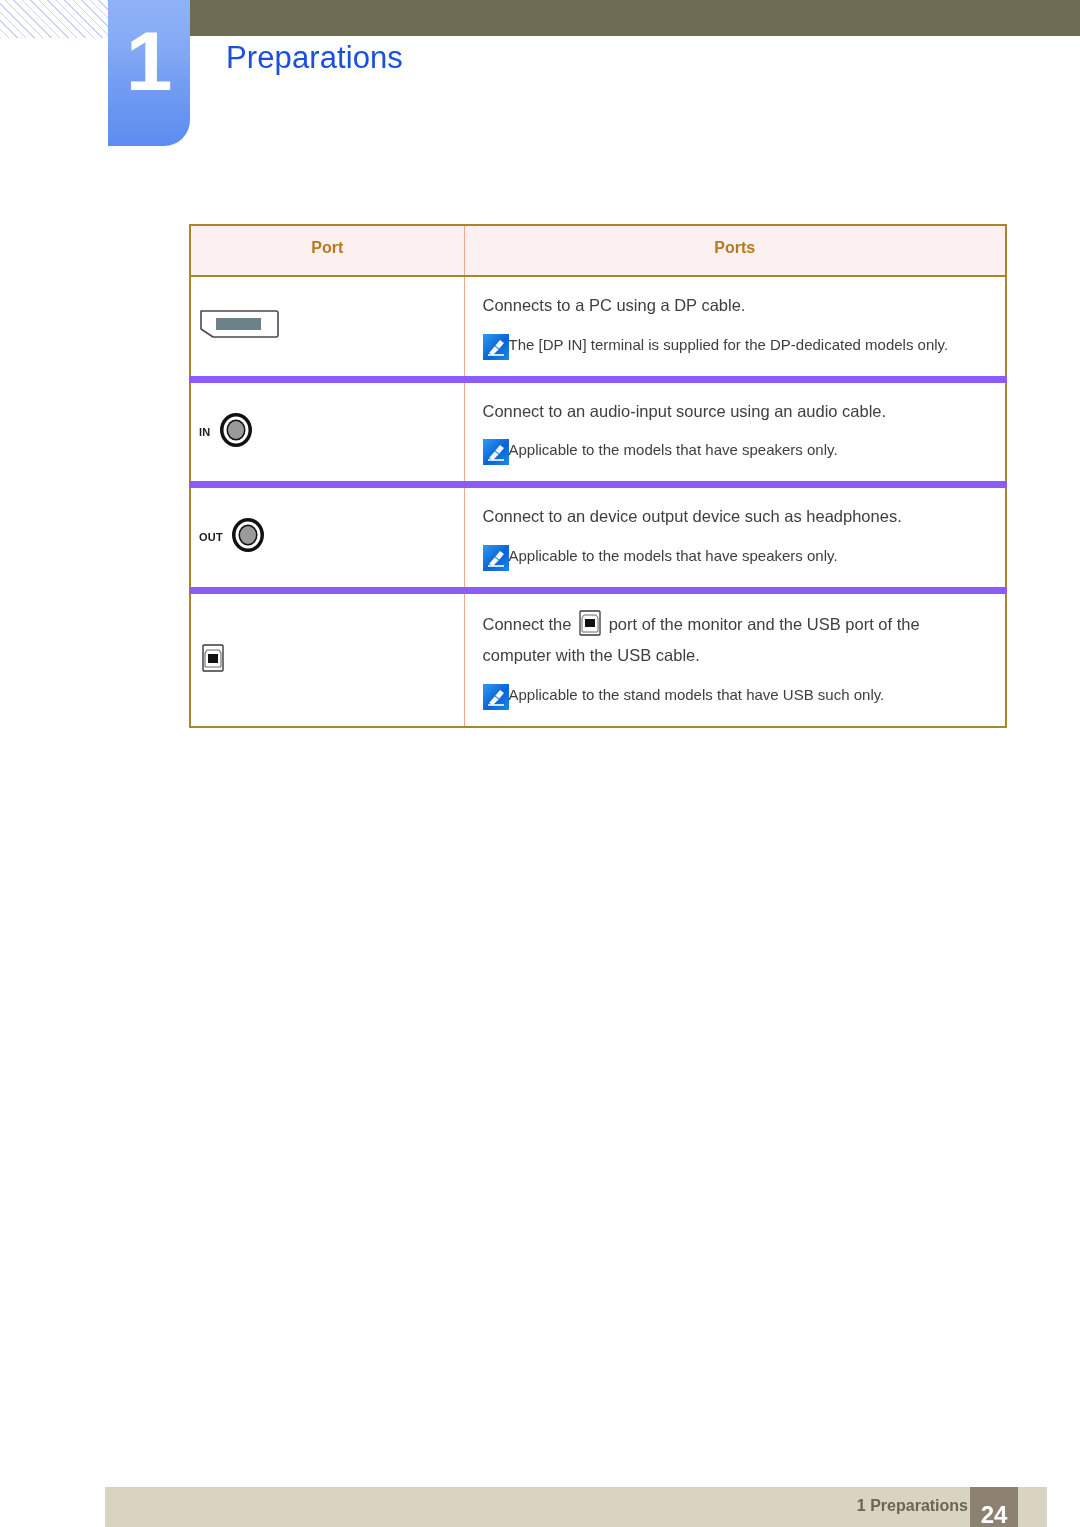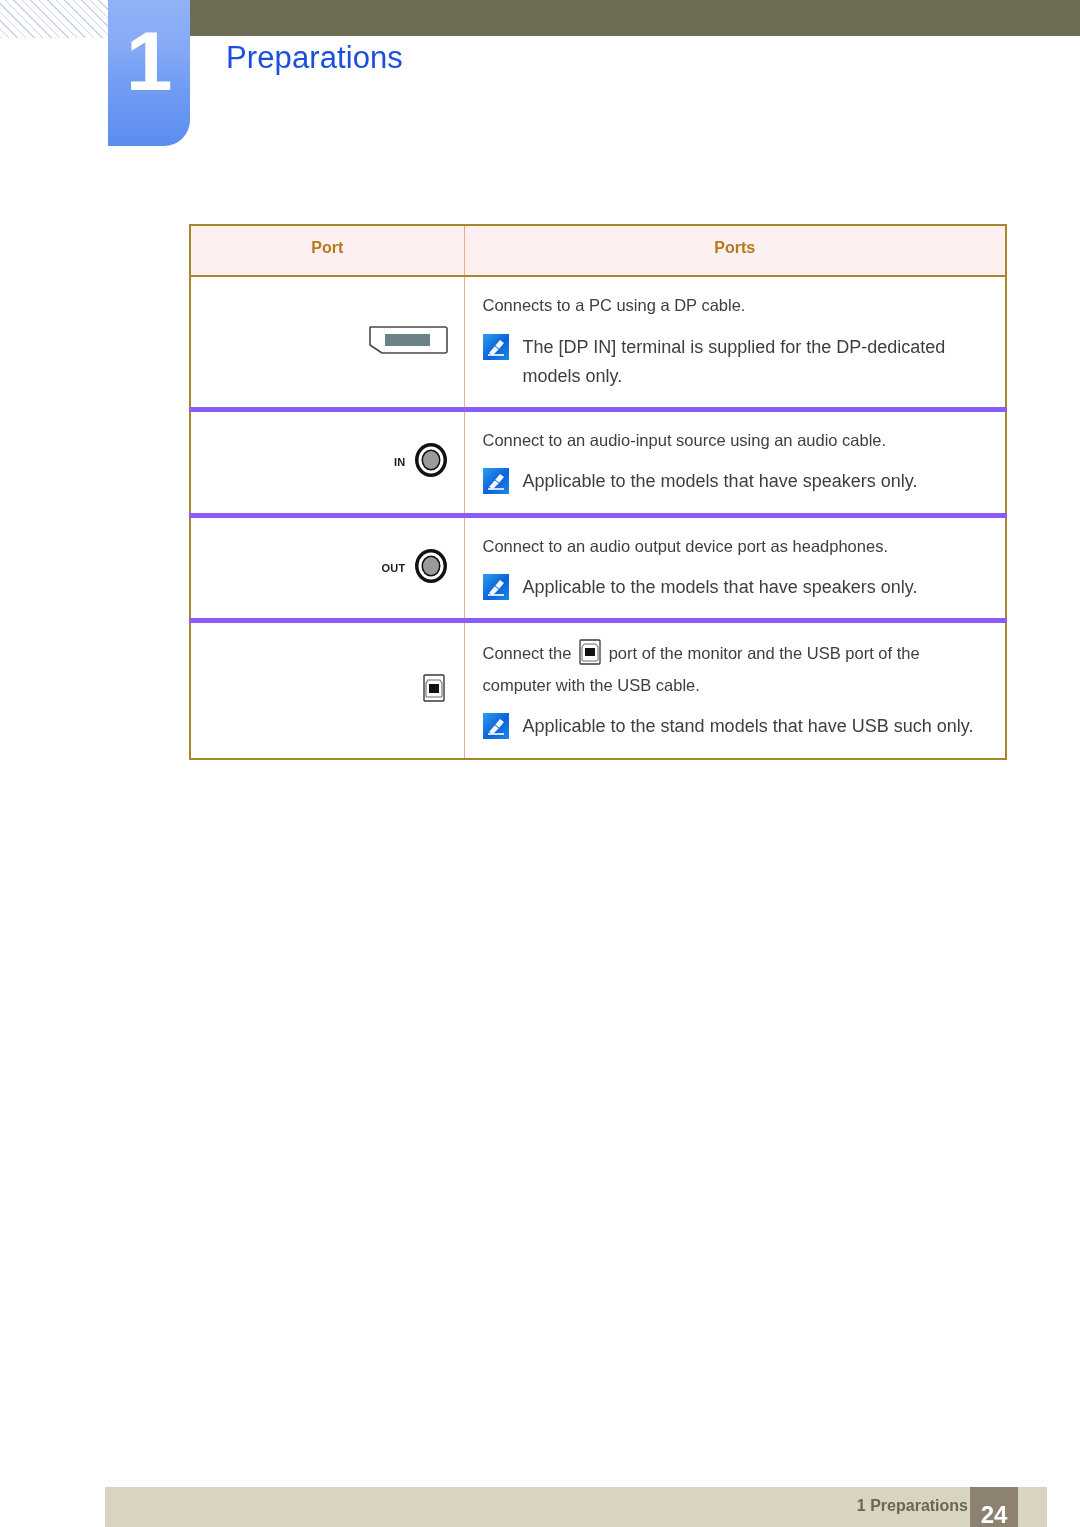--- a/index.html
+++ b/index.html
@@ -106,54 +106,54 @@
     font-weight: bold;
     text-align: center;
     padding: 13px 0 18px;
     border-bottom: 2px solid #a8862a;
   }
   .port-table thead th.th-port {
     border-right: 1px solid #efa98a;
   }
 
   .port-table tbody td {
-    border-top: 5px solid #8b5cf6;
+    border-top: 7px solid #8b5cf6;
     vertical-align: middle;
     background: #ffffff;
   }
   .port-table tbody tr:first-child td {
     border-top: none;
   }
   .port-table td.cell-icon {
     border-right: 1px solid #efa98a;
-    text-align: right;
-    padding: 14px 16px;
+    text-align: left;
+    padding: 14px 8px;
   }
   .port-table td.cell-desc {
     padding: 16px 22px 16px 18px;
   }
 
   
   .desc-line {
     font-size: 16.5px;
     color: #3e3e3e;
     line-height: 1.55;
     margin: 0 0 2px 0;
     font-family: "Liberation Sans", sans-serif;
   }
   .note-row {
     display: flex;
     align-items: flex-start;
     margin-top: 14px;
   }
   .note-text {
-    font-size: 18px;
+    font-size: 15px;
     color: #3e3e3e;
     line-height: 1.62;
-    margin-left: 14px;
+    margin-left: 0;
     flex: 1;
     font-family: "Liberation Sans", sans-serif;
   }
 
   
   .note-icon {
     width: 26px;
     height: 26px;
     flex: 0 0 26px;
     margin-top: 1px;
@@ -327,21 +327,21 @@
             <svg width="34" height="36" viewBox="0 0 34 36" aria-hidden="true">
               <ellipse cx="17" cy="18" rx="16" ry="17" fill="#111111"></ellipse>
               <ellipse cx="17" cy="18" rx="12.5" ry="13.5" fill="#ffffff"></ellipse>
               <ellipse cx="17" cy="18" rx="9.5" ry="10.5" fill="#111111"></ellipse>
               <ellipse cx="17" cy="18" rx="8" ry="9" fill="#9a9a9a"></ellipse>
             </svg>
           </span>
         </span>
       </td>
       <td class="cell-desc">
-        <p class="desc-line">Connect to an audio output device port as headphones.</p>
+        <p class="desc-line">Connect to an device output device such as headphones.</p>
         <div class="note-row">
           <span class="note-icon">
             <svg width="26" height="26" viewBox="0 0 26 26" aria-hidden="true">
               <rect x="0" y="0" width="26" height="26" fill="url(#ng1)"></rect>
               <path d="M6 19 L12 12 L17 6 L21 9 L16 15 L10 21 Z" fill="#ffffff" opacity="0.95"></path>
               <path d="M5 21 H21" stroke="#ffffff" stroke-width="1.6"></path>
               <path d="M12 12 L16 15" stroke="#0a63d8" stroke-width="1"></path>
             </svg>
           </span>
           <span class="note-text">Applicable to the models that have speakers only.</span>

